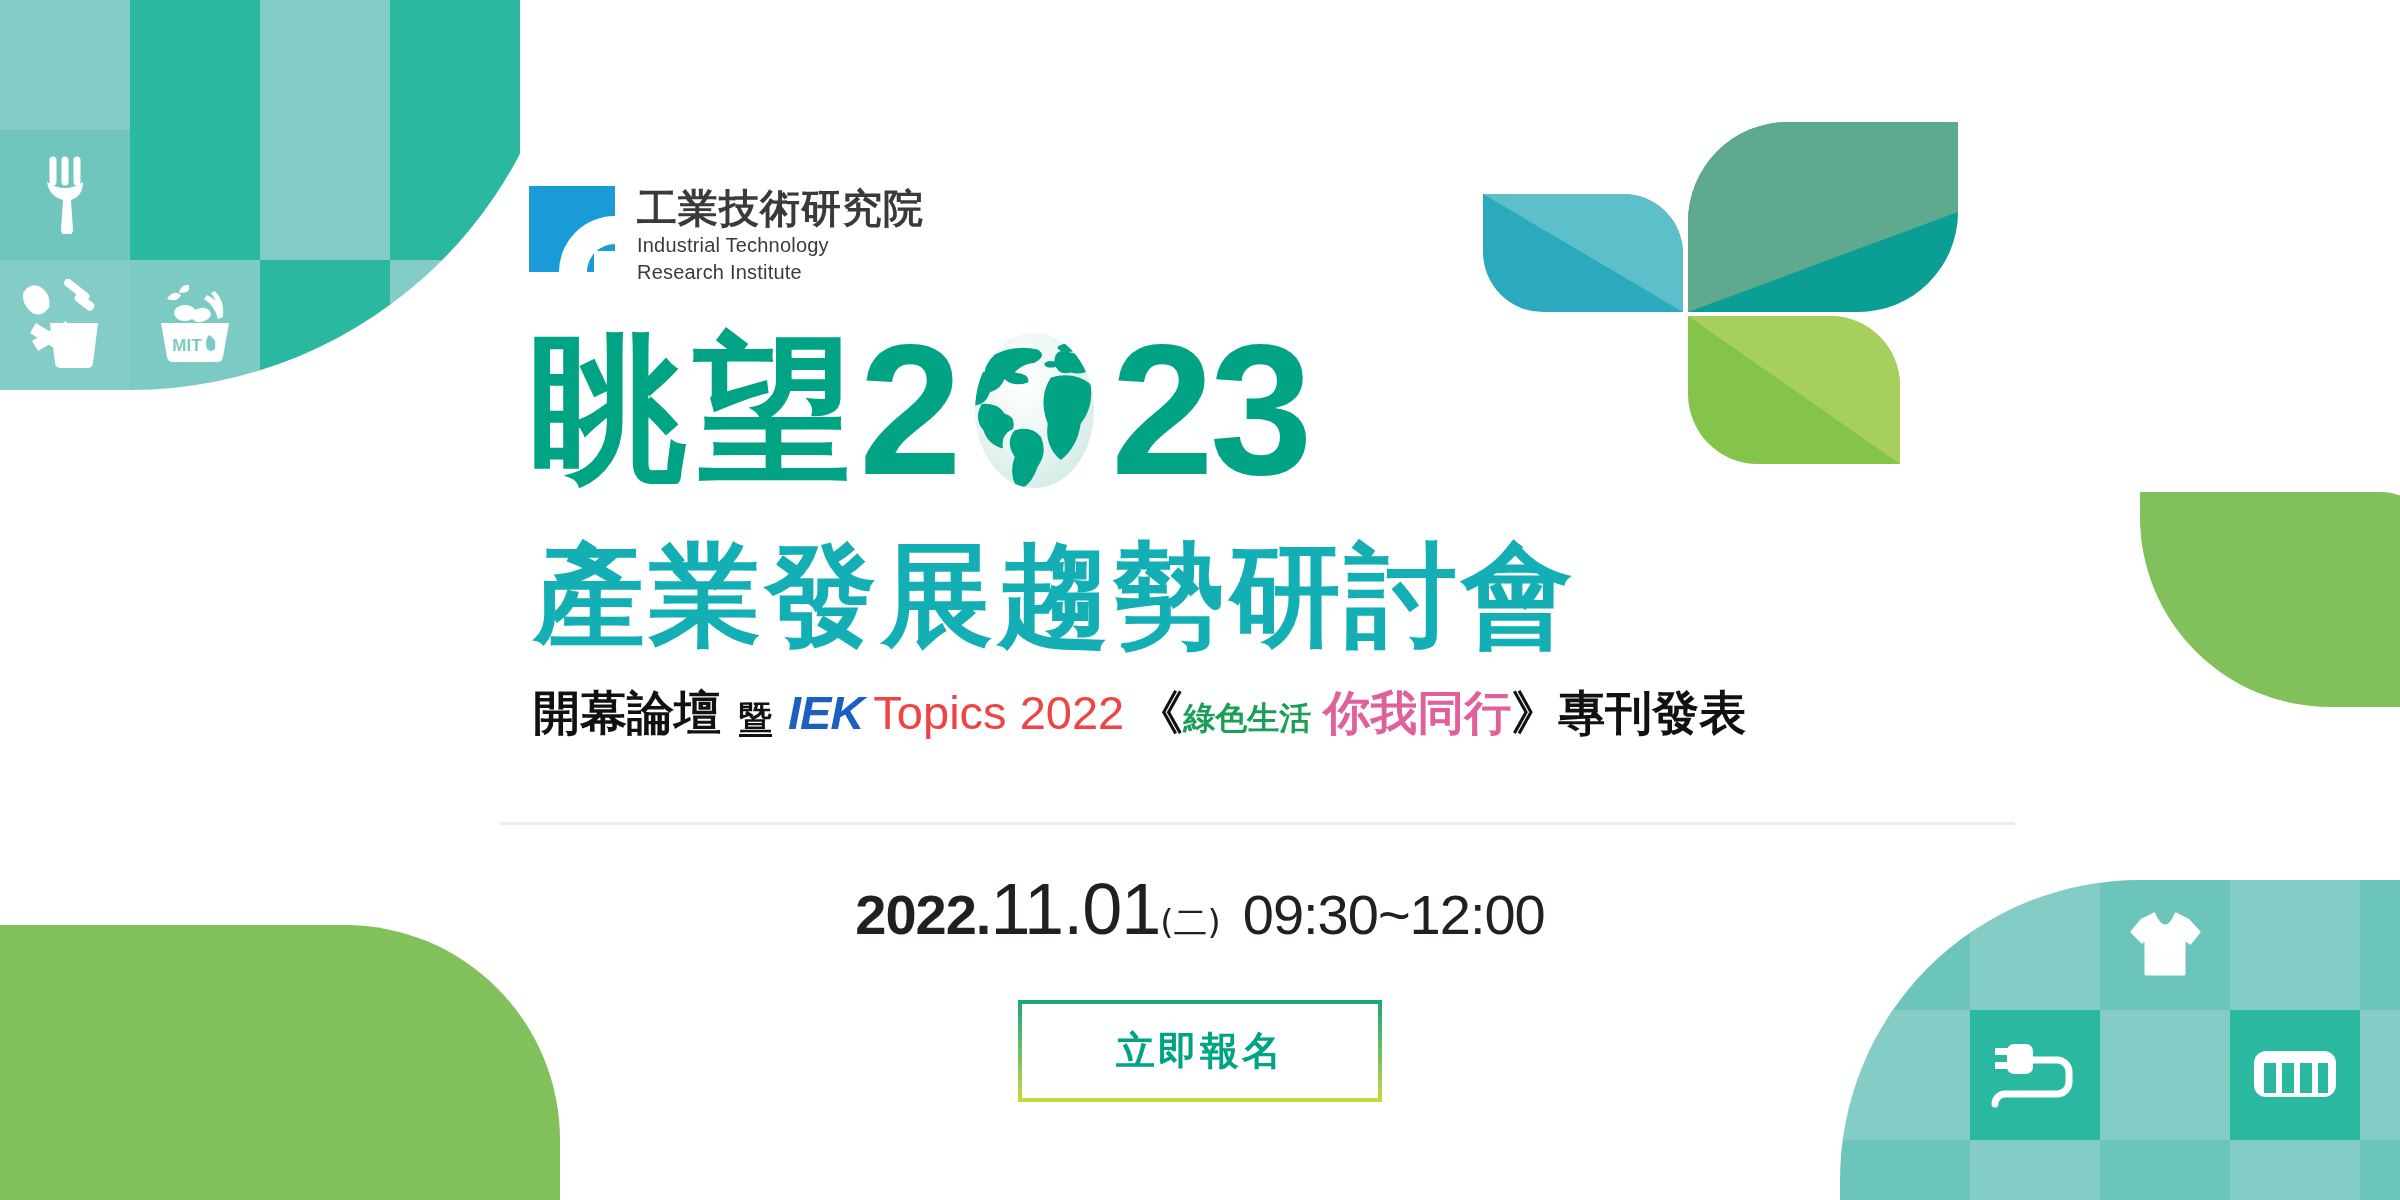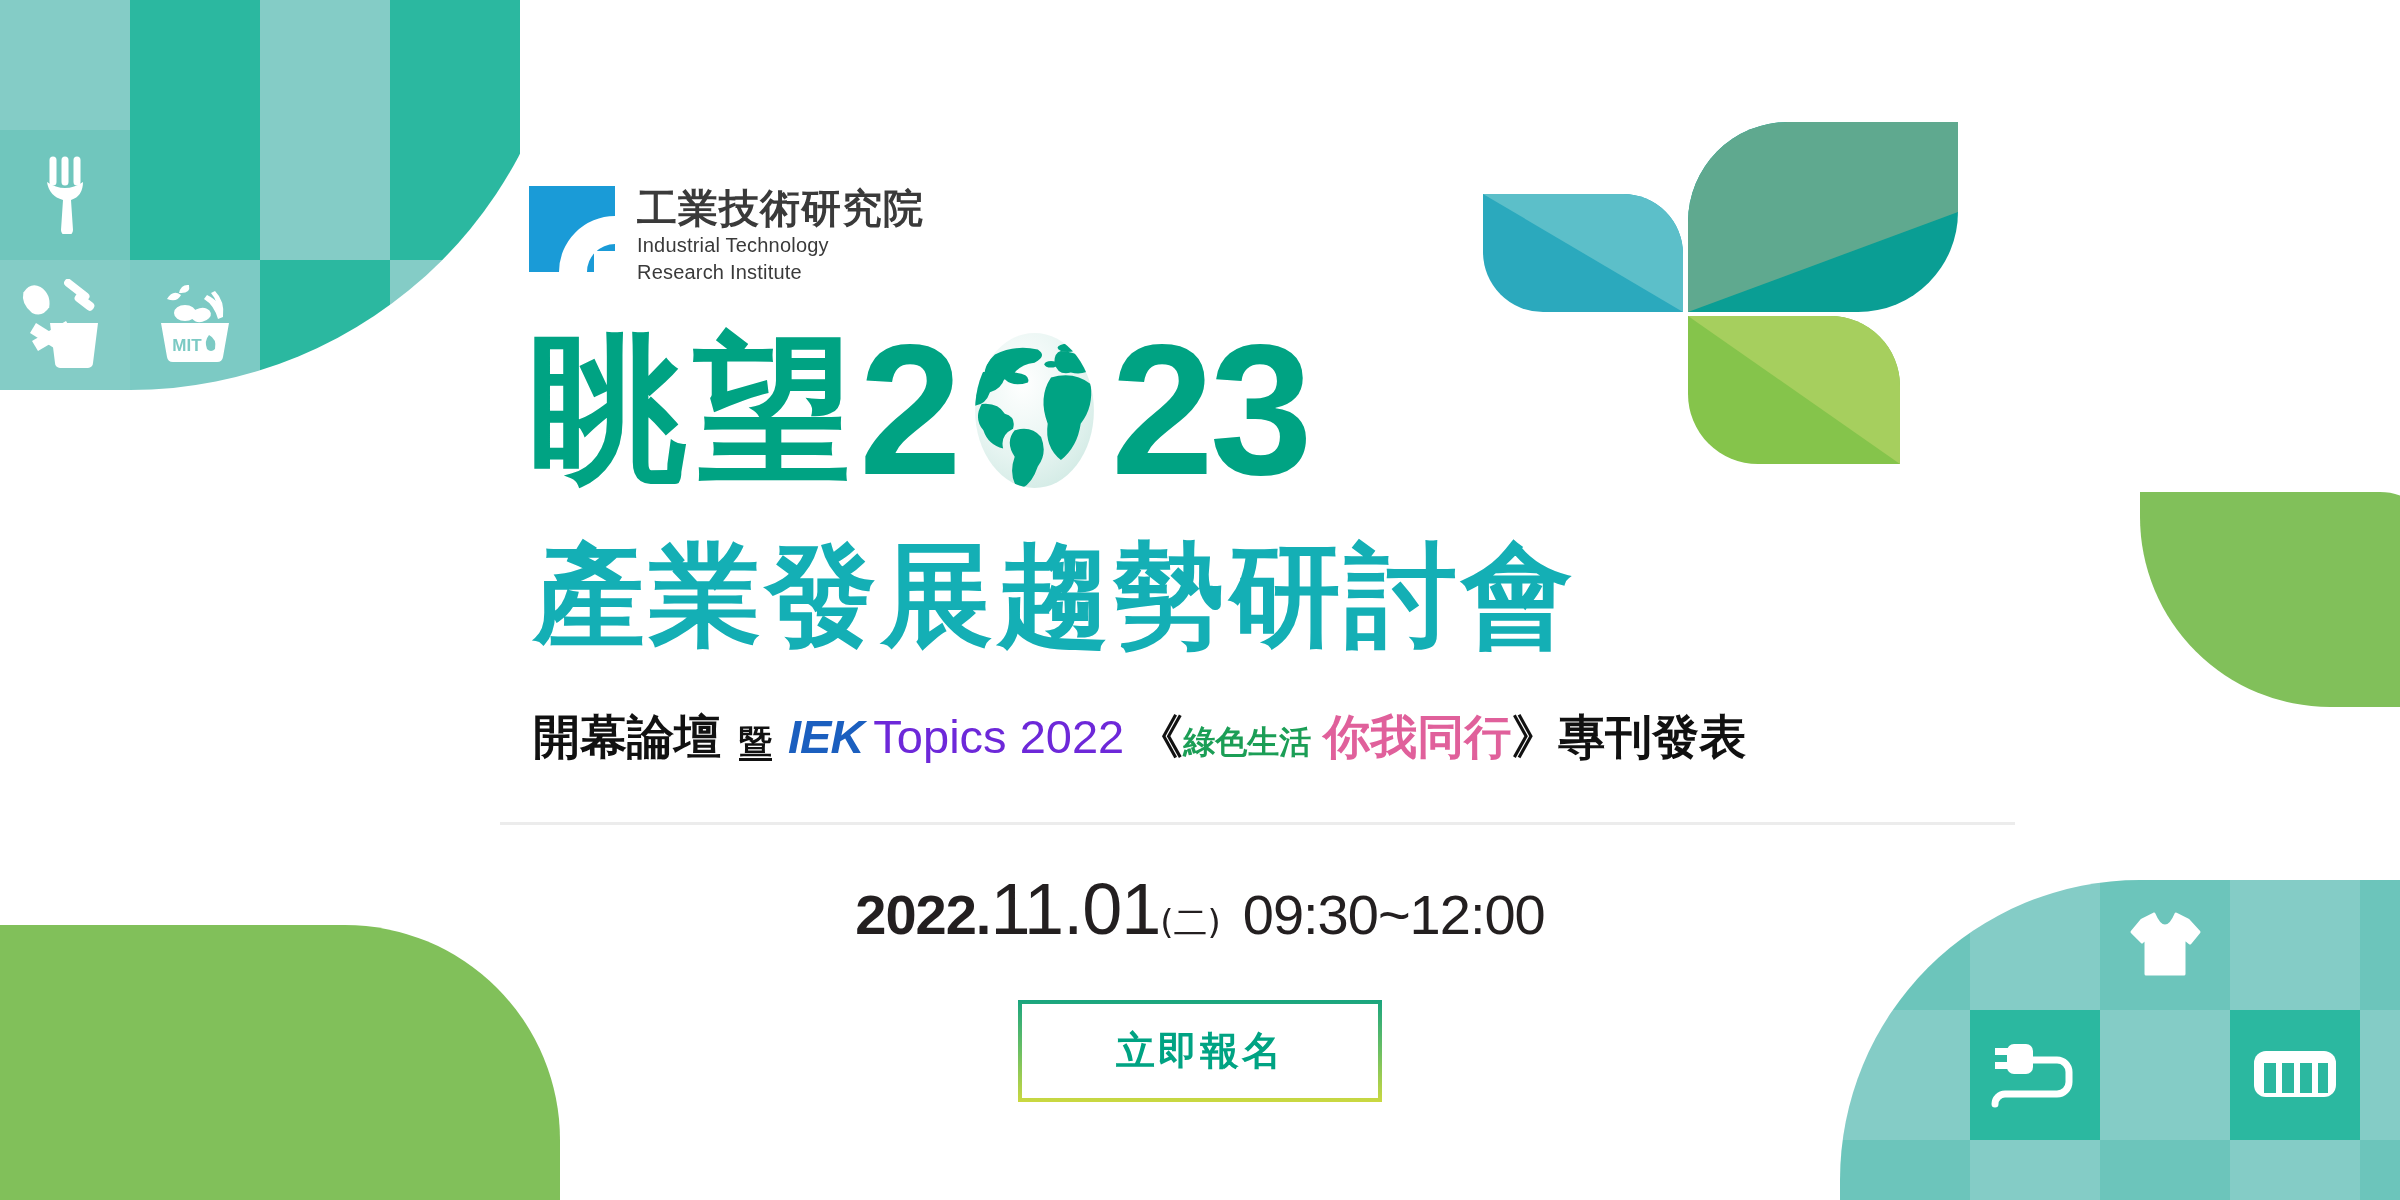--- a/index.html
+++ b/index.html
@@ -130,29 +130,29 @@
     color:#14afb5;
     letter-spacing:4px;
     line-height:1;
     font-family:Liberation Sans, sans-serif;
     white-space:nowrap;
   }
 
   
   .headline3 {
     position:absolute;
-    left:533px; top:706px;
+    left:533px; top:682px;
     display:flex;
     align-items:baseline;
     white-space:nowrap;
   }
   .h3-seg { font-size:47px; font-weight:700; color:#111111; font-family:"DejaVu Sans","Liberation Sans",sans-serif; }
   .h3-small { font-size:33px; font-weight:700; color:#111111; text-decoration:underline; text-underline-offset:5px; margin:0 16px 0 18px; font-family:"DejaVu Sans","Liberation Sans",sans-serif; }
   .h3-iek { font-size:47px; font-weight:700; font-style:italic; color:#1b5fbf; font-family:"Liberation Sans",sans-serif; letter-spacing:-1px; }
-  .h3-lat { font-size:47px; font-weight:400; color:#6d28d9; font-family:"Liberation Sans",sans-serif; margin-left:10px; }
+  .h3-lat { font-size:47px; font-weight:400; color:#ef4444; font-family:"Liberation Sans",sans-serif; margin-left:10px; }
   .h3-blue { font-size:47px; font-weight:700; color:#1b5fbf; font-family:"DejaVu Sans","Liberation Sans",sans-serif; }
   .h3-green { font-size:32px; font-weight:700; color:#1b9e56; font-family:"DejaVu Sans","Liberation Sans",sans-serif; }
   .h3-pink { font-size:47px; font-weight:700; color:#e0609b; font-family:"DejaVu Sans","Liberation Sans",sans-serif; margin-left:12px; }
 
   
   .divider {
     position:absolute;
     left:500px; top:822px;
     width:1515px; height:3px;
     background:#ececec;

